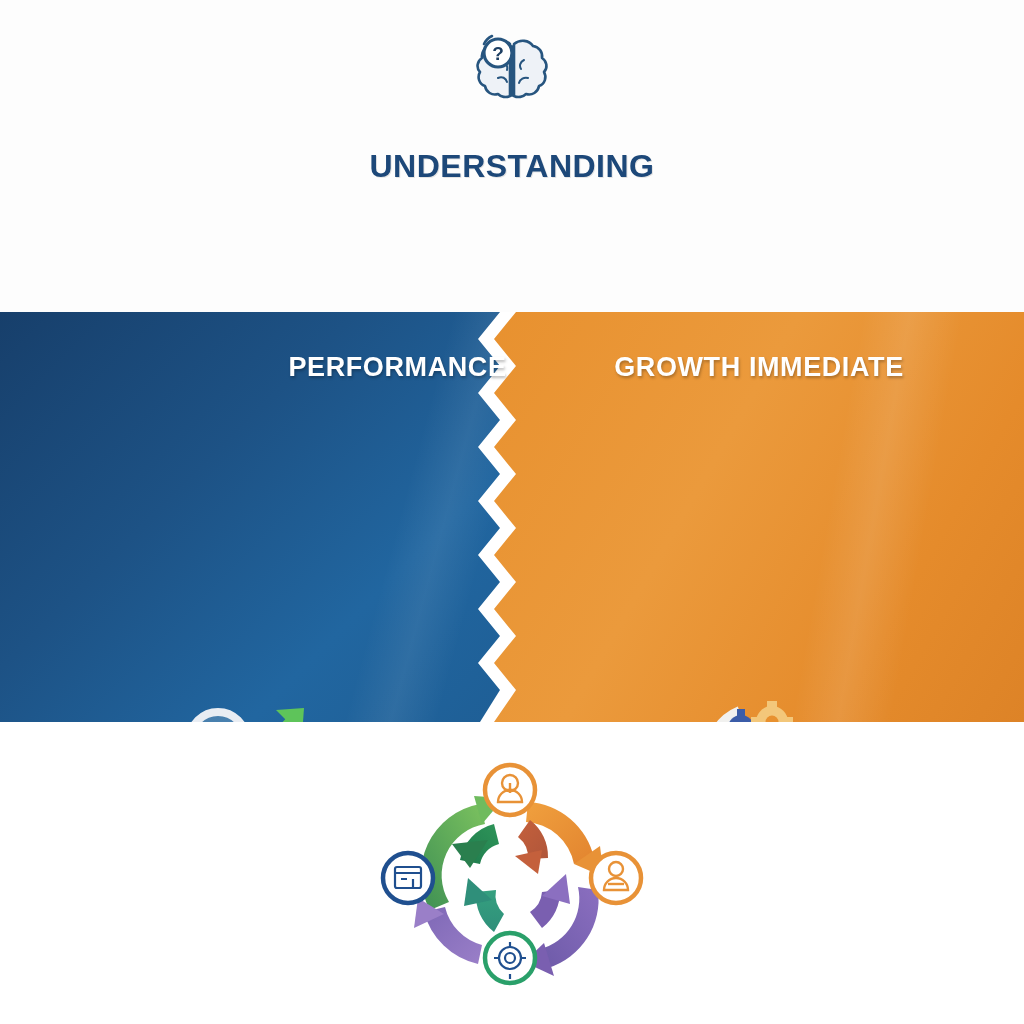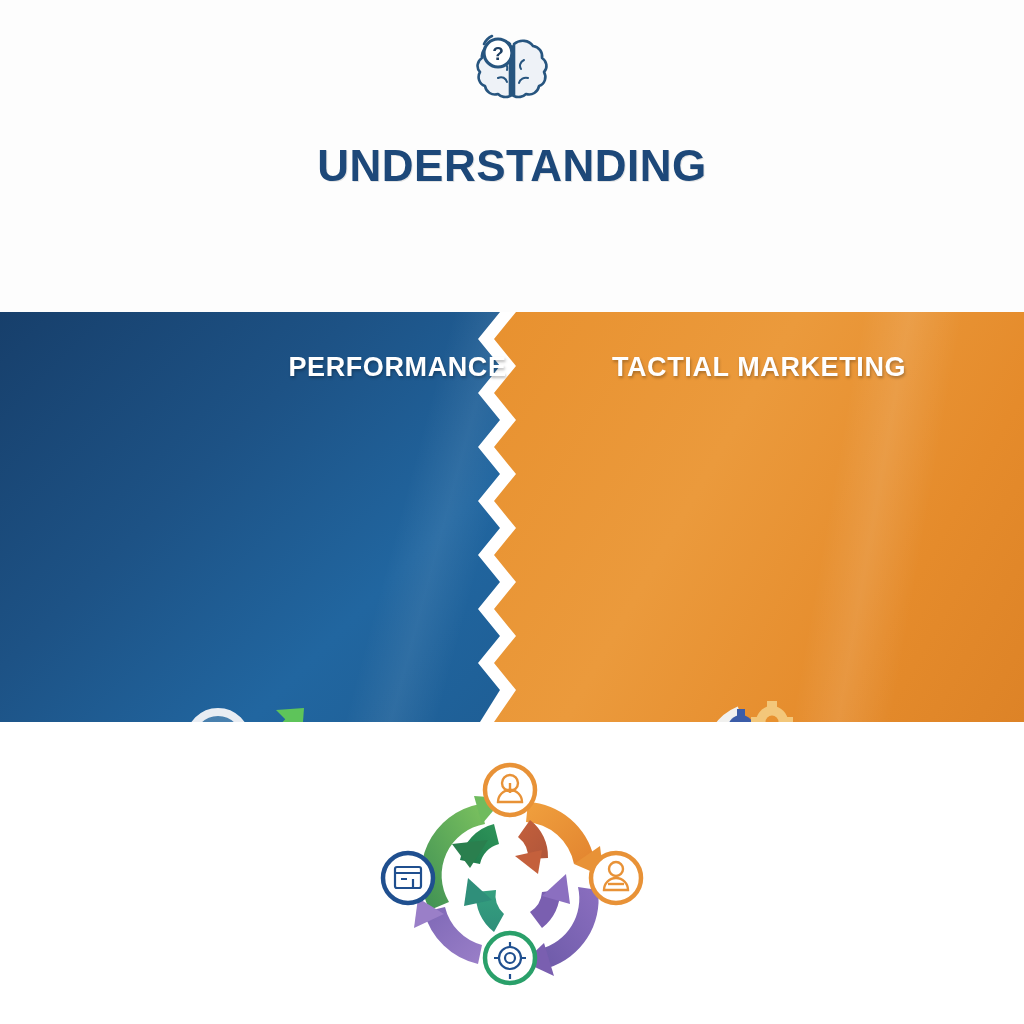--- a/index.html
+++ b/index.html
@@ -16,21 +16,21 @@
     position:absolute;left:0;top:0;width:1024px;height:312px;
     background:#fdfdfd;
   }
   .brain-wrap{
     position:absolute;left:462px;top:22px;width:100px;height:100px;
   }
   .title{
     position:absolute;left:0;top:136px;width:1024px;
     text-align:center;
     color:#1d4879;
-    font-size:44px;
+    font-size:32px;
     font-weight:bold;
     letter-spacing:0.5px;
     line-height:60px;
     text-shadow:1px 1px 0 rgba(0,0,0,0.10);
   }
   .title .l2{display:block;}
 
   
   .panels{
     position:absolute;left:0;top:312px;width:1024px;height:410px;
@@ -174,21 +174,21 @@
       <span class="bl-row"><span class="dot">•</span><span>SHORT-TERM FOCUS, IMMEDIATE ROI,</span></span>
       <span class="bl-row ind1"><span>TACTIAL CAMPAIGNS</span></span>
       <span class="bl-row ind2"><span class="dot">•</span><span>TACTIAL CAMPAIGNS</span></span>
       <span class="bl-row ind3"><span>PAID CHANNELS (e.g., Ads, SEO)</span></span>
       <span class="bl-row ind4"><span class="dot">•</span><span>CONVERSION-DRIVEN</span></span>
     </div>
 
     <div class="panel-right">
       <div class="sheen-r"></div>
     </div>
-    <div class="panel-title right" style="left:494px;width:530px;">TACTIAL MARKETING</div>
+    <div class="panel-title right" style="left:494px;width:530px;">GROWTH IMMEDIATE</div>
 
     <div class="panel-icon icon-growth">
       <svg width="155" height="118" viewBox="0 0 155 118">
         <path d="M30 30 a48 48 0 0 1 22-18" fill="none" stroke="#f1f1ef" stroke-width="12" stroke-linecap="butt"></path>
         <path d="M16 46 L44 46 L30 70 Z" fill="#f1f1ef"></path>
         <path d="M126 84 a48 48 0 0 0 -6-32" fill="none" stroke="#f1f1ef" stroke-width="12"></path>
         <path d="M112 62 L140 62 L126 40 Z" fill="#f1f1ef"></path>
         <g fill="#3b5ca8">
           <circle cx="53" cy="28" r="13"></circle>
           <g>

